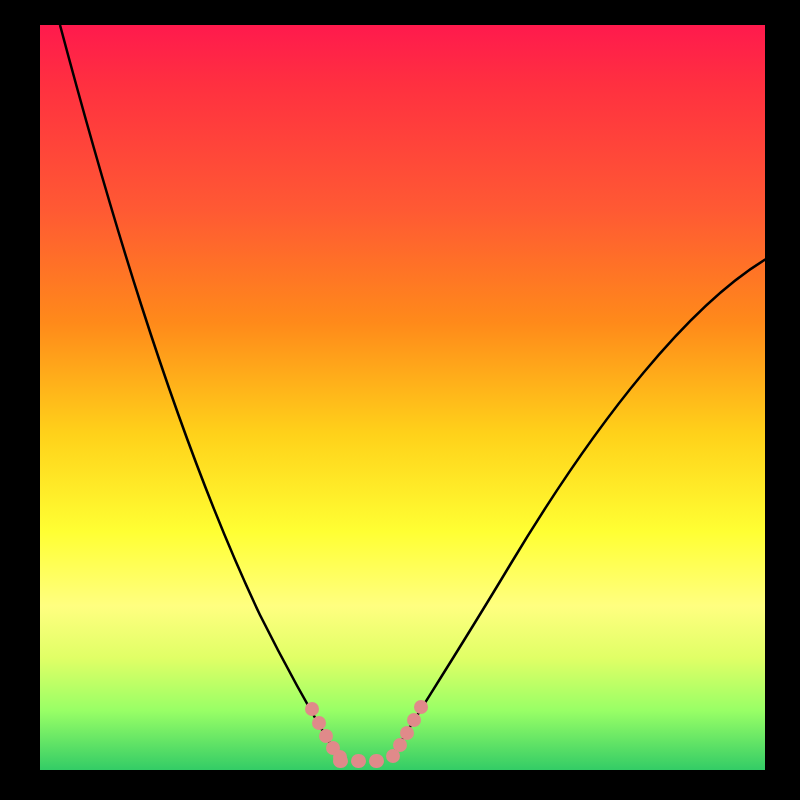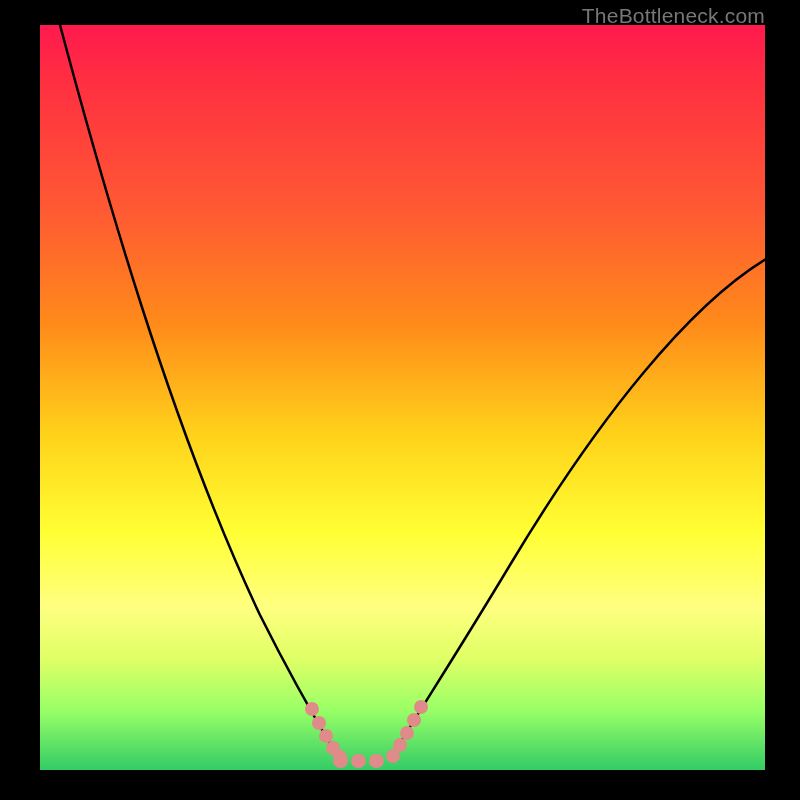--- a/index.html
+++ b/index.html
@@ -58,21 +58,20 @@
     overflow: visible;
   }
 </style>
 </head>
 <body>
 
 <div class="frame">
 
   <div class="plot-bg"></div>
 
-  <div class="watermark">TheBottleneck.com</div>
 
   <svg class="curves" viewBox="0 0 725 745" preserveAspectRatio="none">
 
     <path d="M 20 0
              C 60 150, 130 400, 220 590
              C 260 670, 285 710, 300 735" fill="none" stroke="#000" stroke-width="2.5"></path>
 
     <path d="M 350 735
              C 370 700, 410 640, 470 540
              C 560 390, 650 280, 726 234" fill="none" stroke="#000" stroke-width="2.5"></path>

